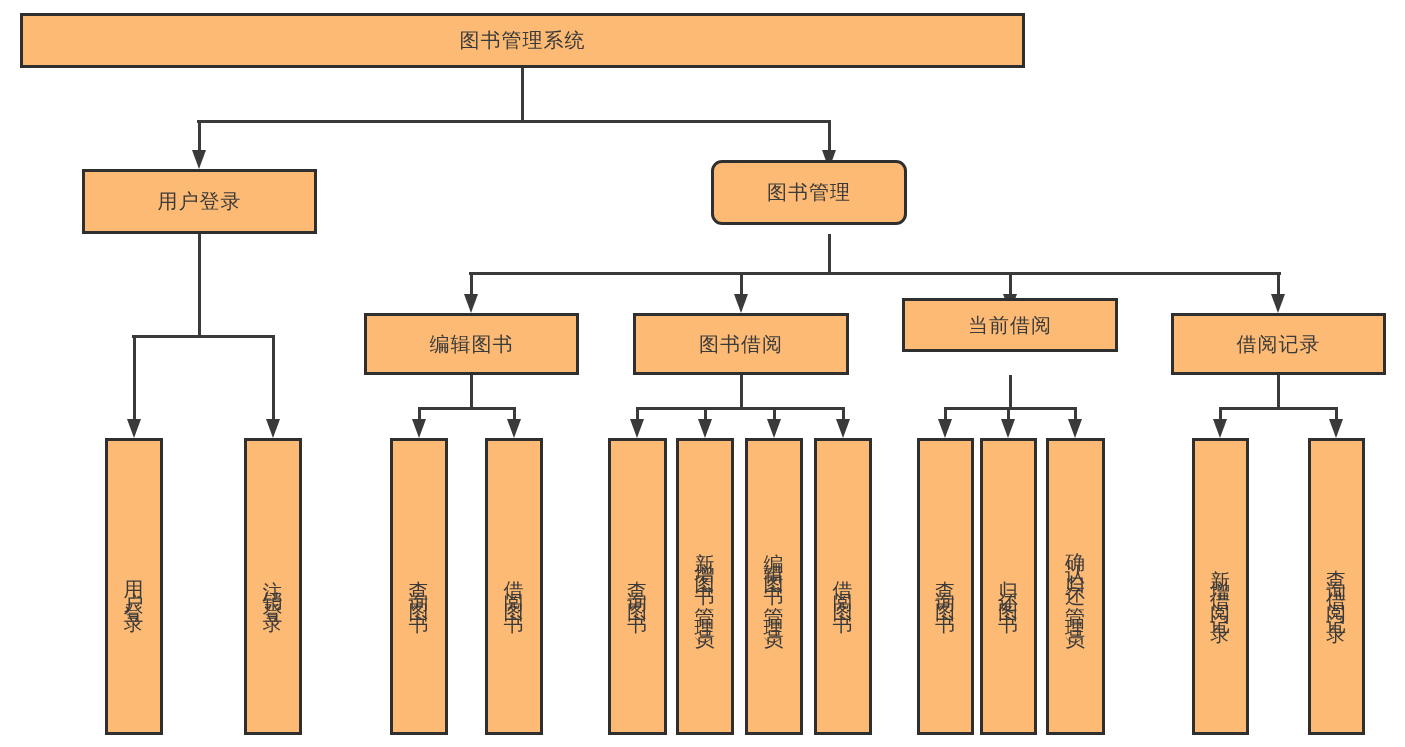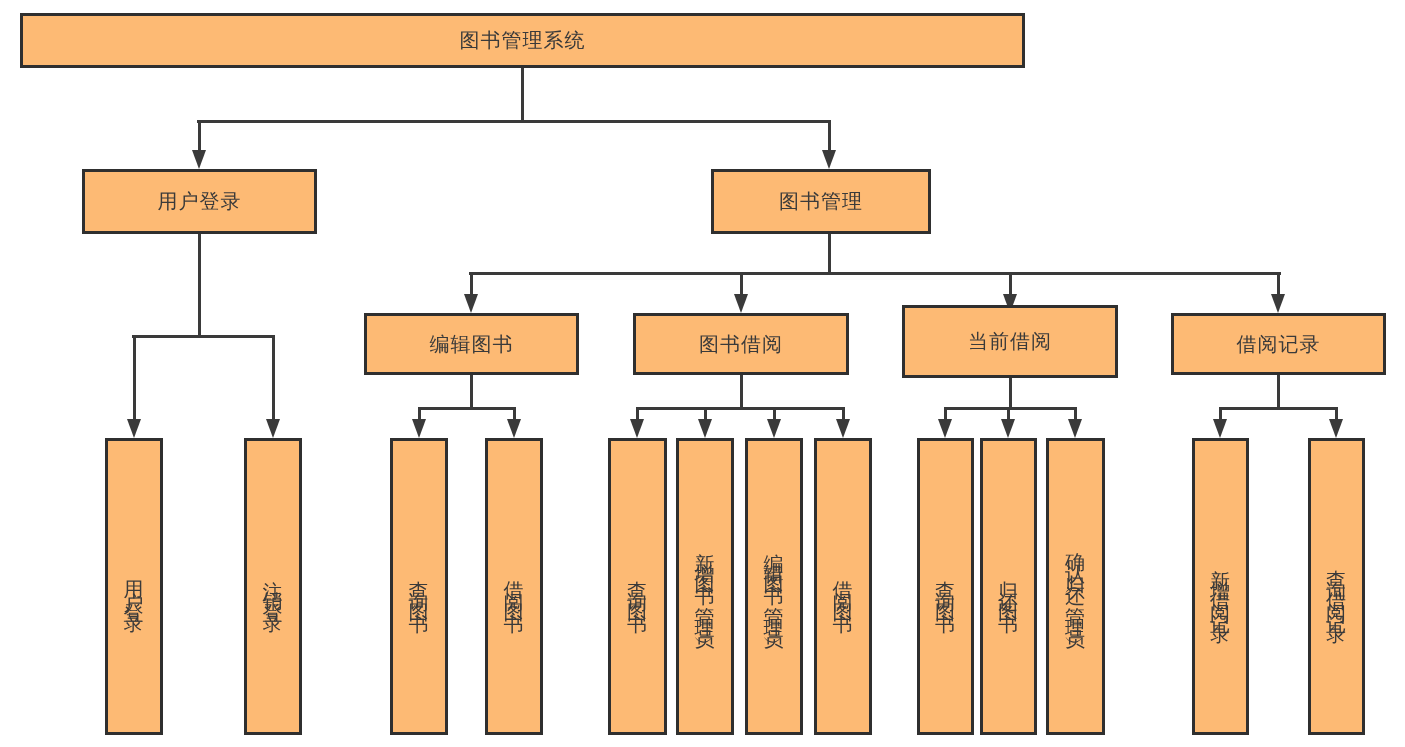--- a/index.html
+++ b/index.html
@@ -105,30 +105,30 @@
     <div class="arrow" style="left: 1001px; top: 419px;"></div>
     <div class="arrow" style="left: 1068px; top: 419px;"></div>
     <div class="arrow" style="left: 1213px; top: 419px;"></div>
     <div class="arrow" style="left: 1329px; top: 419px;"></div>
     <div class="node" style="left: 20px; top: 13px; width: 1005px; height: 55px;">
       <span>图书管理系统</span>
     </div>
     <div class="node" style="left: 82px; top: 169px; width: 235px; height: 65px;">
       <span>用户登录</span>
     </div>
-    <div class="node" style="left: 711px; top: 169px; width: 220px; height: 65px;">
+    <div class="node" style="left: 711px; top: 160px; width: 196px; height: 65px; border-radius: 11px;">
       <span>图书管理</span>
     </div>
     <div class="node" style="left: 364px; top: 313px; width: 215px; height: 62px;">
       <span>编辑图书</span>
     </div>
     <div class="node" style="left: 633px; top: 313px; width: 216px; height: 62px;">
       <span>图书借阅</span>
     </div>
-    <div class="node" style="left: 902px; top: 305px; width: 216px; height: 73px;">
+    <div class="node" style="left: 902px; top: 298px; width: 216px; height: 54px;">
       <span>当前借阅</span>
     </div>
     <div class="node" style="left: 1171px; top: 313px; width: 215px; height: 62px;">
       <span>借阅记录</span>
     </div>
     <div class="node vertical" style="left: 105px; top: 438px; width: 58px; height: 297px;">
       <span>用户登录</span>
     </div>
     <div class="node vertical" style="left: 244px; top: 438px; width: 58px; height: 297px;">
       <span>注销登录</span>

